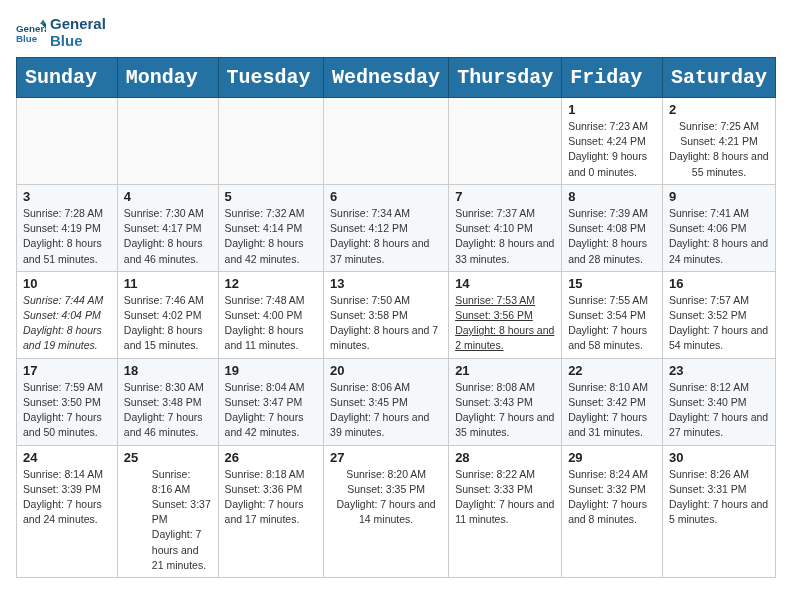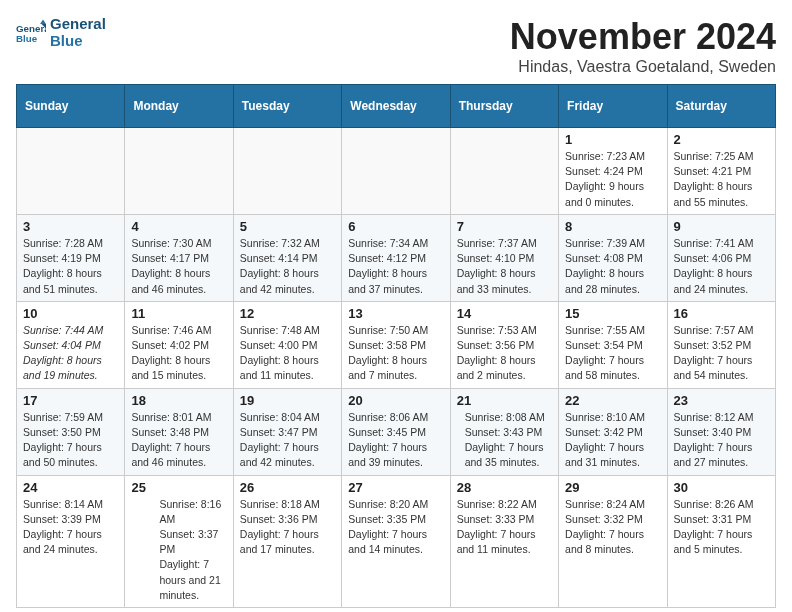--- a/index.html
+++ b/index.html
@@ -4,21 +4,21 @@
   <style>
     * { box-sizing: border-box; margin: 0; padding: 0; }
     body { font-family: Arial, sans-serif; background: #fff; width: 792px; min-height: 612px; padding: 16px; }
     .header-row { display: flex; align-items: flex-start; justify-content: space-between; margin-bottom: 4px; }
     .logo { display: flex; align-items: center; }
     .logo-icon { width: 30px; height: 30px; margin-right: 4px; }
     .title-block { text-align: right; }
     .month-title { font-size: 36px; font-weight: bold; color: #222; }
     .subtitle { font-size: 16px; color: #444; }
     table { width: 100%; border-collapse: collapse; margin-top: 8px; }
-    thead th { background: #2471a3; color: #fff; text-align: left; padding: 14px 8px; font-size: 12px; border: 1px solid #1a5276; }
+    thead th { background: #2471a3; color: #fff; text-align: left; padding: 8px 8px; font-size: 20px; border: 1px solid #1a5276; font-family: Liberation Mono, monospace; }
     tbody td { border: 1px solid #ccc; vertical-align: top; padding: 4px 6px; width: 14.28%; min-height: 80px; font-size: 11px; color: #222; background: #fff; }
     tbody tr:nth-child(even) td { background: #f5f8fa; }
     .day-num { font-weight: bold; font-size: 13px; display: block; margin-bottom: 2px; }
     .day-info { font-size: 10.5px; color: #333; line-height: 1.45; }
     .empty-cell { background: #f9f9f9 !important; }
   </style>
 </head>
 <body>
 
 <div class="header-row">
@@ -27,24 +27,20 @@
       <text x="0" y="18" font-size="13" font-weight="bold" fill="#1a5276">General</text>
       <text x="0" y="32" font-size="13" font-weight="bold" fill="#2471a3">Blue</text>
       <polygon points="32,8 40,8 36,2" fill="#2471a3"></polygon>
       <polygon points="34,8 40,8 40,14" fill="#1a5276"></polygon>
     </svg>
     <div>
       <div style="font-size:15px;font-weight:bold;color:#1a5276;line-height:1.1;">General</div>
       <div style="font-size:15px;font-weight:bold;color:#2471a3;line-height:1.1;">Blue</div>
     </div>
   </div>
-  <div class="title-block">
-    <div class="month-title">November 2024</div>
-    <div class="subtitle">Hindas, Vaestra Goetaland, Sweden</div>
-  </div>
 </div>
 
 <table>
   <thead>
     <tr>
     <th>Sunday</th>
         <th>Monday</th>
         <th>Tuesday</th>
         <th>Wednesday</th>
         <th>Thursday</th>
@@ -60,21 +56,21 @@
         <td class="empty-cell"></td>
         <td class="empty-cell"></td>
         <td>
           <span class="day-num">1</span>
           <div class="day-info" style="white-space: pre-line;">Sunrise: 7:23 AM
 Sunset: 4:24 PM
 Daylight: 9 hours and 0 minutes.</div>
         </td>
         <td>
           <span class="day-num">2</span>
-          <div class="day-info" style="white-space: pre-line;">Sunrise: 7:25 AM
+          <div class="day-info" style="white-space: pre-line; text-align: center;">Sunrise: 7:25 AM
 Sunset: 4:21 PM
 Daylight: 8 hours and 55 minutes.</div>
         </td>
       </tr>
       <tr>
         <td>
           <span class="day-num">3</span>
           <div class="day-info" style="white-space: pre-line;">Sunrise: 7:28 AM
 Sunset: 4:19 PM
 Daylight: 8 hours and 51 minutes.</div>
@@ -136,21 +132,21 @@
 Daylight: 8 hours and 11 minutes.</div>
         </td>
         <td>
           <span class="day-num">13</span>
           <div class="day-info" style="white-space: pre-line;">Sunrise: 7:50 AM
 Sunset: 3:58 PM
 Daylight: 8 hours and 7 minutes.</div>
         </td>
         <td>
           <span class="day-num">14</span>
-          <div class="day-info" style="white-space: pre-line;">Sunrise: 7:53 AM
+          <div class="day-info" style="white-space: pre-line; text-decoration: underline;">Sunrise: 7:53 AM
 Sunset: 3:56 PM
 Daylight: 8 hours and 2 minutes.</div>
         </td>
         <td>
           <span class="day-num">15</span>
           <div class="day-info" style="white-space: pre-line;">Sunrise: 7:55 AM
 Sunset: 3:54 PM
 Daylight: 7 hours and 58 minutes.</div>
         </td>
         <td>
@@ -162,39 +158,39 @@
       </tr>
       <tr>
         <td>
           <span class="day-num">17</span>
           <div class="day-info" style="white-space: pre-line;">Sunrise: 7:59 AM
 Sunset: 3:50 PM
 Daylight: 7 hours and 50 minutes.</div>
         </td>
         <td>
           <span class="day-num">18</span>
-          <div class="day-info" style="white-space: pre-line;">Sunrise: 8:01 AM
+          <div class="day-info" style="white-space: pre-line;">Sunrise: 8:30 AM
 Sunset: 3:48 PM
 Daylight: 7 hours and 46 minutes.</div>
         </td>
         <td>
           <span class="day-num">19</span>
           <div class="day-info" style="white-space: pre-line;">Sunrise: 8:04 AM
 Sunset: 3:47 PM
 Daylight: 7 hours and 42 minutes.</div>
         </td>
         <td>
           <span class="day-num">20</span>
           <div class="day-info" style="white-space: pre-line;">Sunrise: 8:06 AM
 Sunset: 3:45 PM
 Daylight: 7 hours and 39 minutes.</div>
         </td>
         <td>
           <span class="day-num">21</span>
-          <div class="day-info" style="white-space: pre-line; margin-left: 8px;">Sunrise: 8:08 AM
+          <div class="day-info" style="white-space: pre-line;">Sunrise: 8:08 AM
 Sunset: 3:43 PM
 Daylight: 7 hours and 35 minutes.</div>
         </td>
         <td>
           <span class="day-num">22</span>
           <div class="day-info" style="white-space: pre-line;">Sunrise: 8:10 AM
 Sunset: 3:42 PM
 Daylight: 7 hours and 31 minutes.</div>
         </td>
         <td>
@@ -218,21 +214,21 @@
 Daylight: 7 hours and 21 minutes.</div>
         </td>
         <td>
           <span class="day-num">26</span>
           <div class="day-info" style="white-space: pre-line;">Sunrise: 8:18 AM
 Sunset: 3:36 PM
 Daylight: 7 hours and 17 minutes.</div>
         </td>
         <td>
           <span class="day-num">27</span>
-          <div class="day-info" style="white-space: pre-line;">Sunrise: 8:20 AM
+          <div class="day-info" style="white-space: pre-line; text-align: center;">Sunrise: 8:20 AM
 Sunset: 3:35 PM
 Daylight: 7 hours and 14 minutes.</div>
         </td>
         <td>
           <span class="day-num">28</span>
           <div class="day-info" style="white-space: pre-line;">Sunrise: 8:22 AM
 Sunset: 3:33 PM
 Daylight: 7 hours and 11 minutes.</div>
         </td>
         <td>

